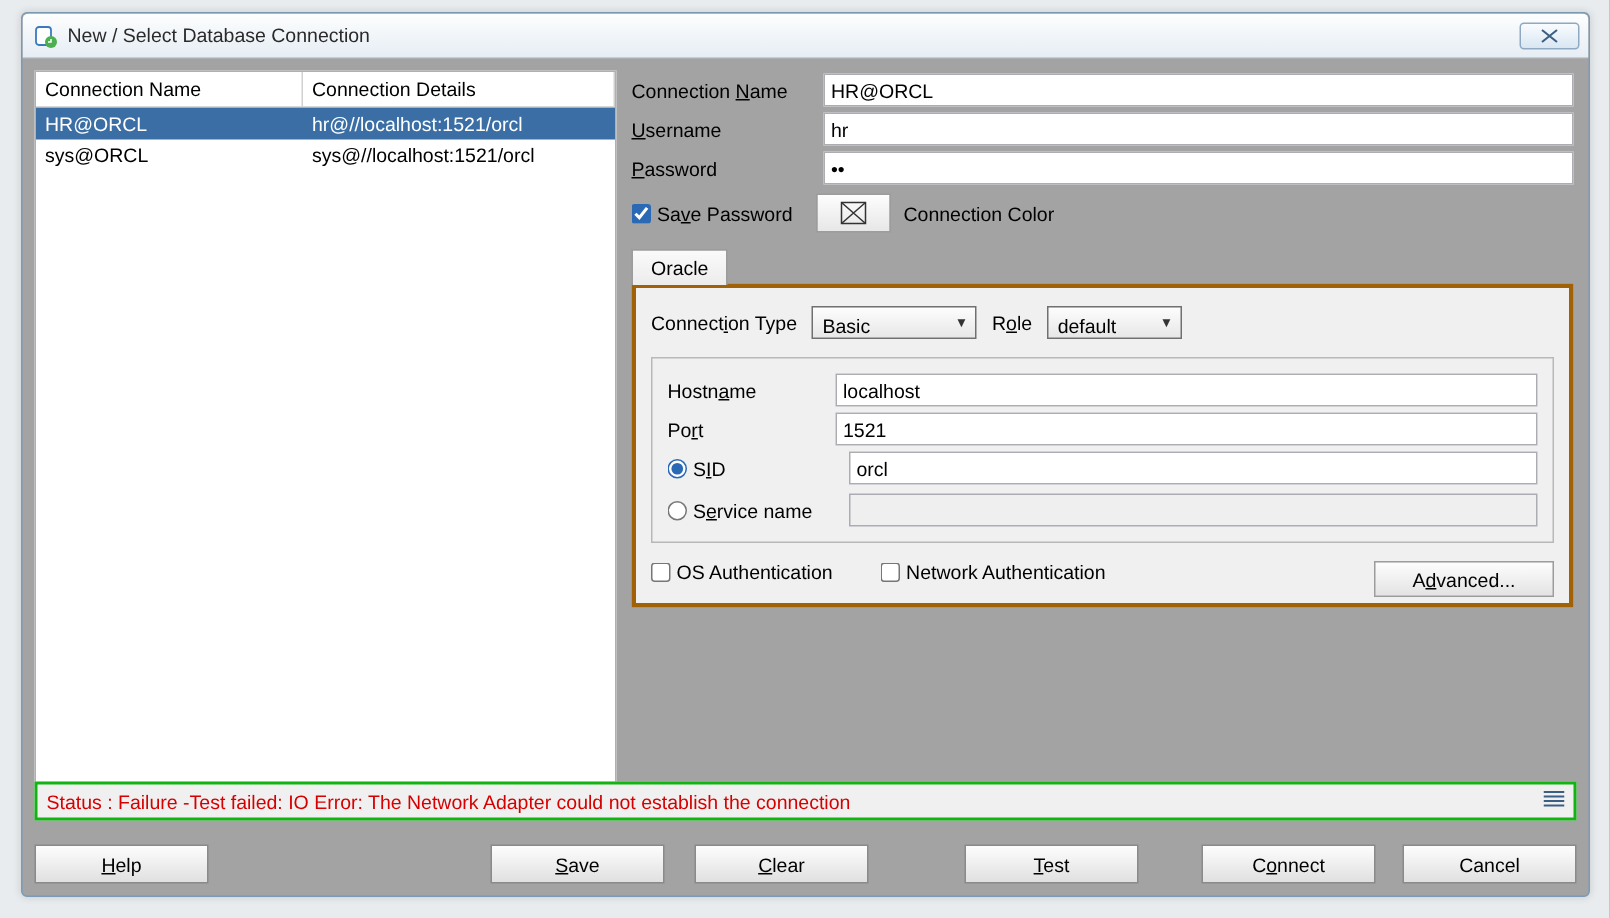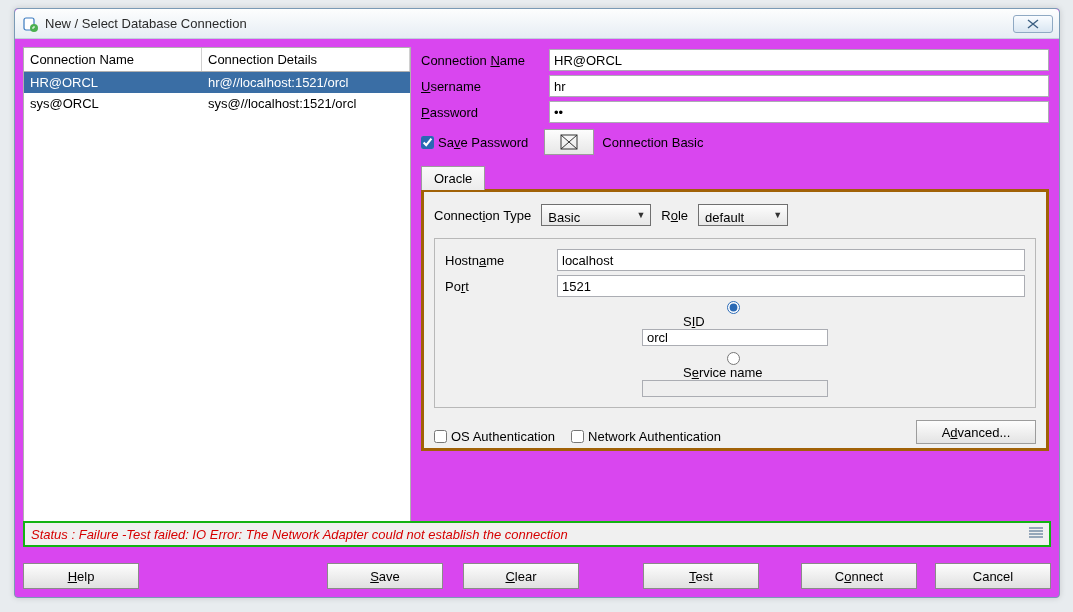--- a/index.html
+++ b/index.html
@@ -1,17 +1,17 @@
 <!DOCTYPE html>
 <html><head>
 <meta charset="utf-8">
 <style>
 * { box-sizing: border-box; font-family: "Segoe UI", Tahoma, sans-serif; font-size: 13px; }
 body { margin: 0; padding: 0; background: #e8ecef; width: 1073px; height: 612px; overflow: hidden; }
-.window { position: absolute; left: 14px; top: 8px; width: 1046px; height: 590px; background: #d946ef; border: 1px solid #7a9ab5; border-radius: 4px; box-shadow: 0 0 6px rgba(0,0,0,0.15); }
+.window { position: absolute; left: 14px; top: 8px; width: 1046px; height: 590px; background: #a3a3a3; border: 1px solid #7a9ab5; border-radius: 4px; box-shadow: 0 0 6px rgba(0,0,0,0.15); }
 .titlebar { height: 30px; background: linear-gradient(#fdfefe,#e6edf4); border-bottom: 1px solid #c1cfdb; border-radius: 4px 4px 0 0; display: flex; align-items: center; padding: 0 6px; }
 .titlebar .icon { width: 18px; height: 18px; margin-right: 6px; display:flex; align-items:center; justify-content:center; }
 .titlebar .title { flex: 1; color:#2a2a2a; }
 .titlebar .close { width: 40px; height: 18px; border:1px solid #8fa9c3; border-radius:3px; background: linear-gradient(#f9fcff,#d9e6f2); display:flex; align-items:center; justify-content:center; color:#3b5f82; font-family: "Segoe UI"; cursor:pointer; }
 .content { position:absolute; top:38px; left:8px; right:8px; bottom:56px; display:flex; gap:10px; }
 .left-panel { width:388px; border:1px solid #b0b0b0; background:#fff; }
 .lp-header { display:flex; border-bottom:1px solid #b0b0b0; background:#fff; }
 .lp-header .col { padding:4px 6px; border-right:1px solid #d0d0d0; }
 .lp-header .col1 { width:178px; }
 .lp-header .col2 { flex:1; }
@@ -25,33 +25,33 @@
 .form-row label { width:128px; }
 .form-row input[type=text], .form-row input[type=password] { flex:1; height:22px; border:1px solid #abadb3; padding:0 4px; background:#fff; }
 .save-row { display:flex; align-items:center; margin:6px 0 10px 0; }
 .save-row input[type=checkbox]{ margin: 0 4px 0 0; accent-color:#2a69b4;}
 .save-row .label { margin-right:16px; }
 .color-btn { width:50px; height:26px; border:1px solid #9c9c9c; background:linear-gradient(#fdfdfd,#e7e7e7); display:flex; align-items:center; justify-content:center; margin-right:8px; cursor:pointer;}
 .tabs { margin-top:4px; }
 .tab { display:inline-block; padding:4px 12px; border:1px solid #9c9c9c; border-bottom:none; background:linear-gradient(#fafafa,#ececec); position:relative; top:1px; font-weight:normal; }
 .tab-body { border:3px solid #a16207; padding:12px 10px 4px 10px; background:#f0f0f0; }
 .inner-box { border:1px solid #b8b8b8; padding:10px 10px 10px 10px; margin:12px 0; }
-.radio-row { display:flex; align-items:center; margin-bottom:6px;flex-direction:column; }
+.radio-row { display:flex; align-items:center; margin-bottom:6px; }
 .radio-row input[type=radio]{ margin:0 4px 0 0; accent-color:#2a69b4;}
 .radio-row label{ width:104px; }
-.radio-row input[type=text]{ flex:1; height:36px; border:1px solid #abadb3; padding:0 4px; }
-.bottom-options { display:flex; align-items:flex-end; gap:4px; }
+.radio-row input[type=text]{ flex:1; height:22px; border:1px solid #abadb3; padding:0 4px; }
+.bottom-options { display:flex; align-items:flex-start; gap:20px; }
 .bottom-options .cb { display:flex; align-items:center; margin-right:12px; }
 .bottom-options .cb input{margin:0 4px 0 0;}
 .adv-btn { margin-left:auto; width:120px; height:24px; border:1px solid #9c9c9c; background:linear-gradient(#fdfdfd,#e3e3e3); cursor:pointer; }
 .sel { height:22px; border:1px solid #707070; background:linear-gradient(#fdfdfd,#e7e7e7); padding:0 20px 0 6px; display:inline-flex; align-items:flex-end; position:relative; cursor:pointer; min-width:110px; }
 .sel::after{content:"▼"; font-size:9px; position:absolute; right:5px; top:5px; color:#333;}
 .conn-type-row { display:flex; align-items:center; gap:10px; }
 .status-bar { position:absolute; left:8px; right:8px; bottom:50px; height:26px; border:2px solid #13b313; display:flex; align-items:center; padding:0 6px; background:#f0f0f0; }
-.status-bar .msg { color:#d60000; flex:1;font-style:italic; }
+.status-bar .msg { color:#d60000; flex:1; }
 .status-bar .icon { color:#3b5f82; }
 .button-bar { position:absolute; left:8px; right:8px; bottom:8px; height:36px; display:flex; align-items:flex-end; }
 .btn { width:116px; height:26px; border:1px solid #8a8a8a; background:linear-gradient(#fdfdfd,#e0e0e0); cursor:pointer; }
 .btn u { text-decoration: underline; }
 .spacer { flex:1; }
 </style>
 </head>
 <body>
 
 <div class="window">
@@ -102,21 +102,21 @@
       </div>
       <div class="save-row">
         <input type="checkbox" checked="" style="">
         <span class="label">Sa<u>v</u>e Password</span>
         <div class="color-btn">
           <svg width="18" height="16">
               <rect x="1" y="1" width="16" height="14" fill="none" stroke="#333"></rect>
               <path d="M1 1 L17 15 M17 1 L1 15" stroke="#333"></path>
             </svg>
         </div>
-        <span>Connection Basic</span>
+        <span>Connection Color</span>
       </div>
 
       <div class="tabs">
         <div class="tab">Oracle</div>
         <div class="tab-body">
           <div class="conn-type-row">
             <span>Connect<u>i</u>on Type</span>
             <div class="sel">
                 <span>Basic</span>
               </div>

